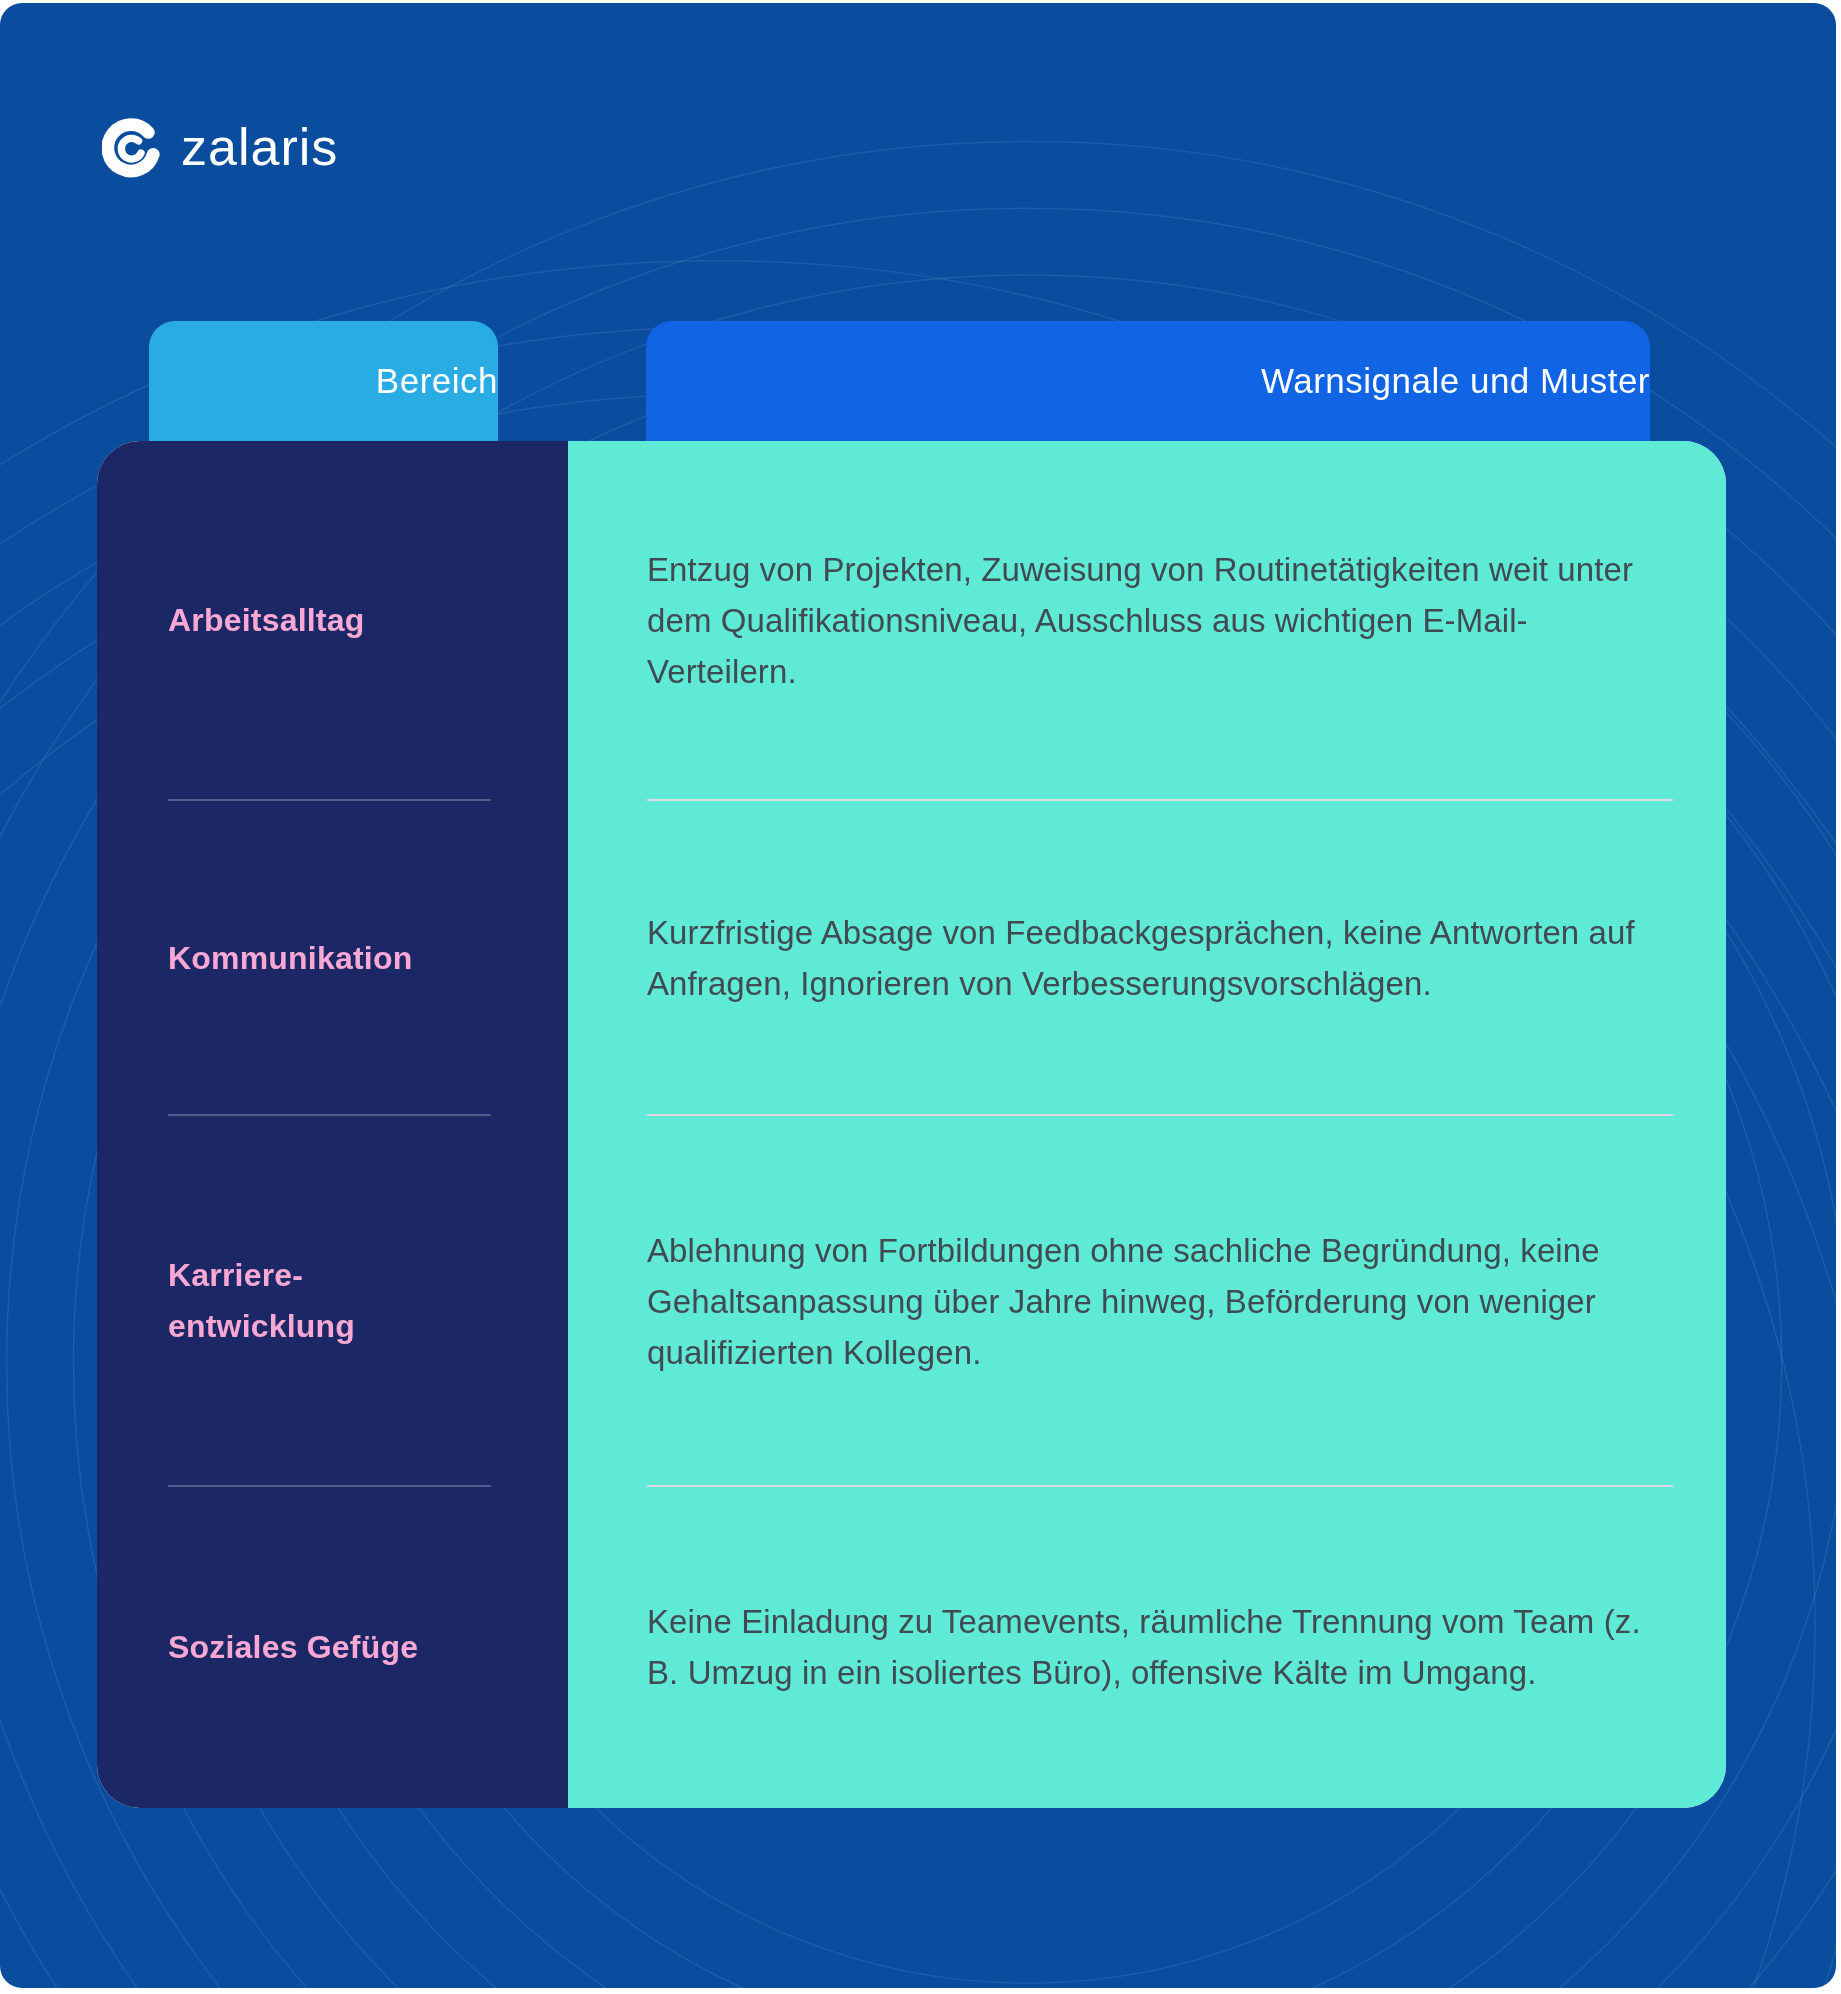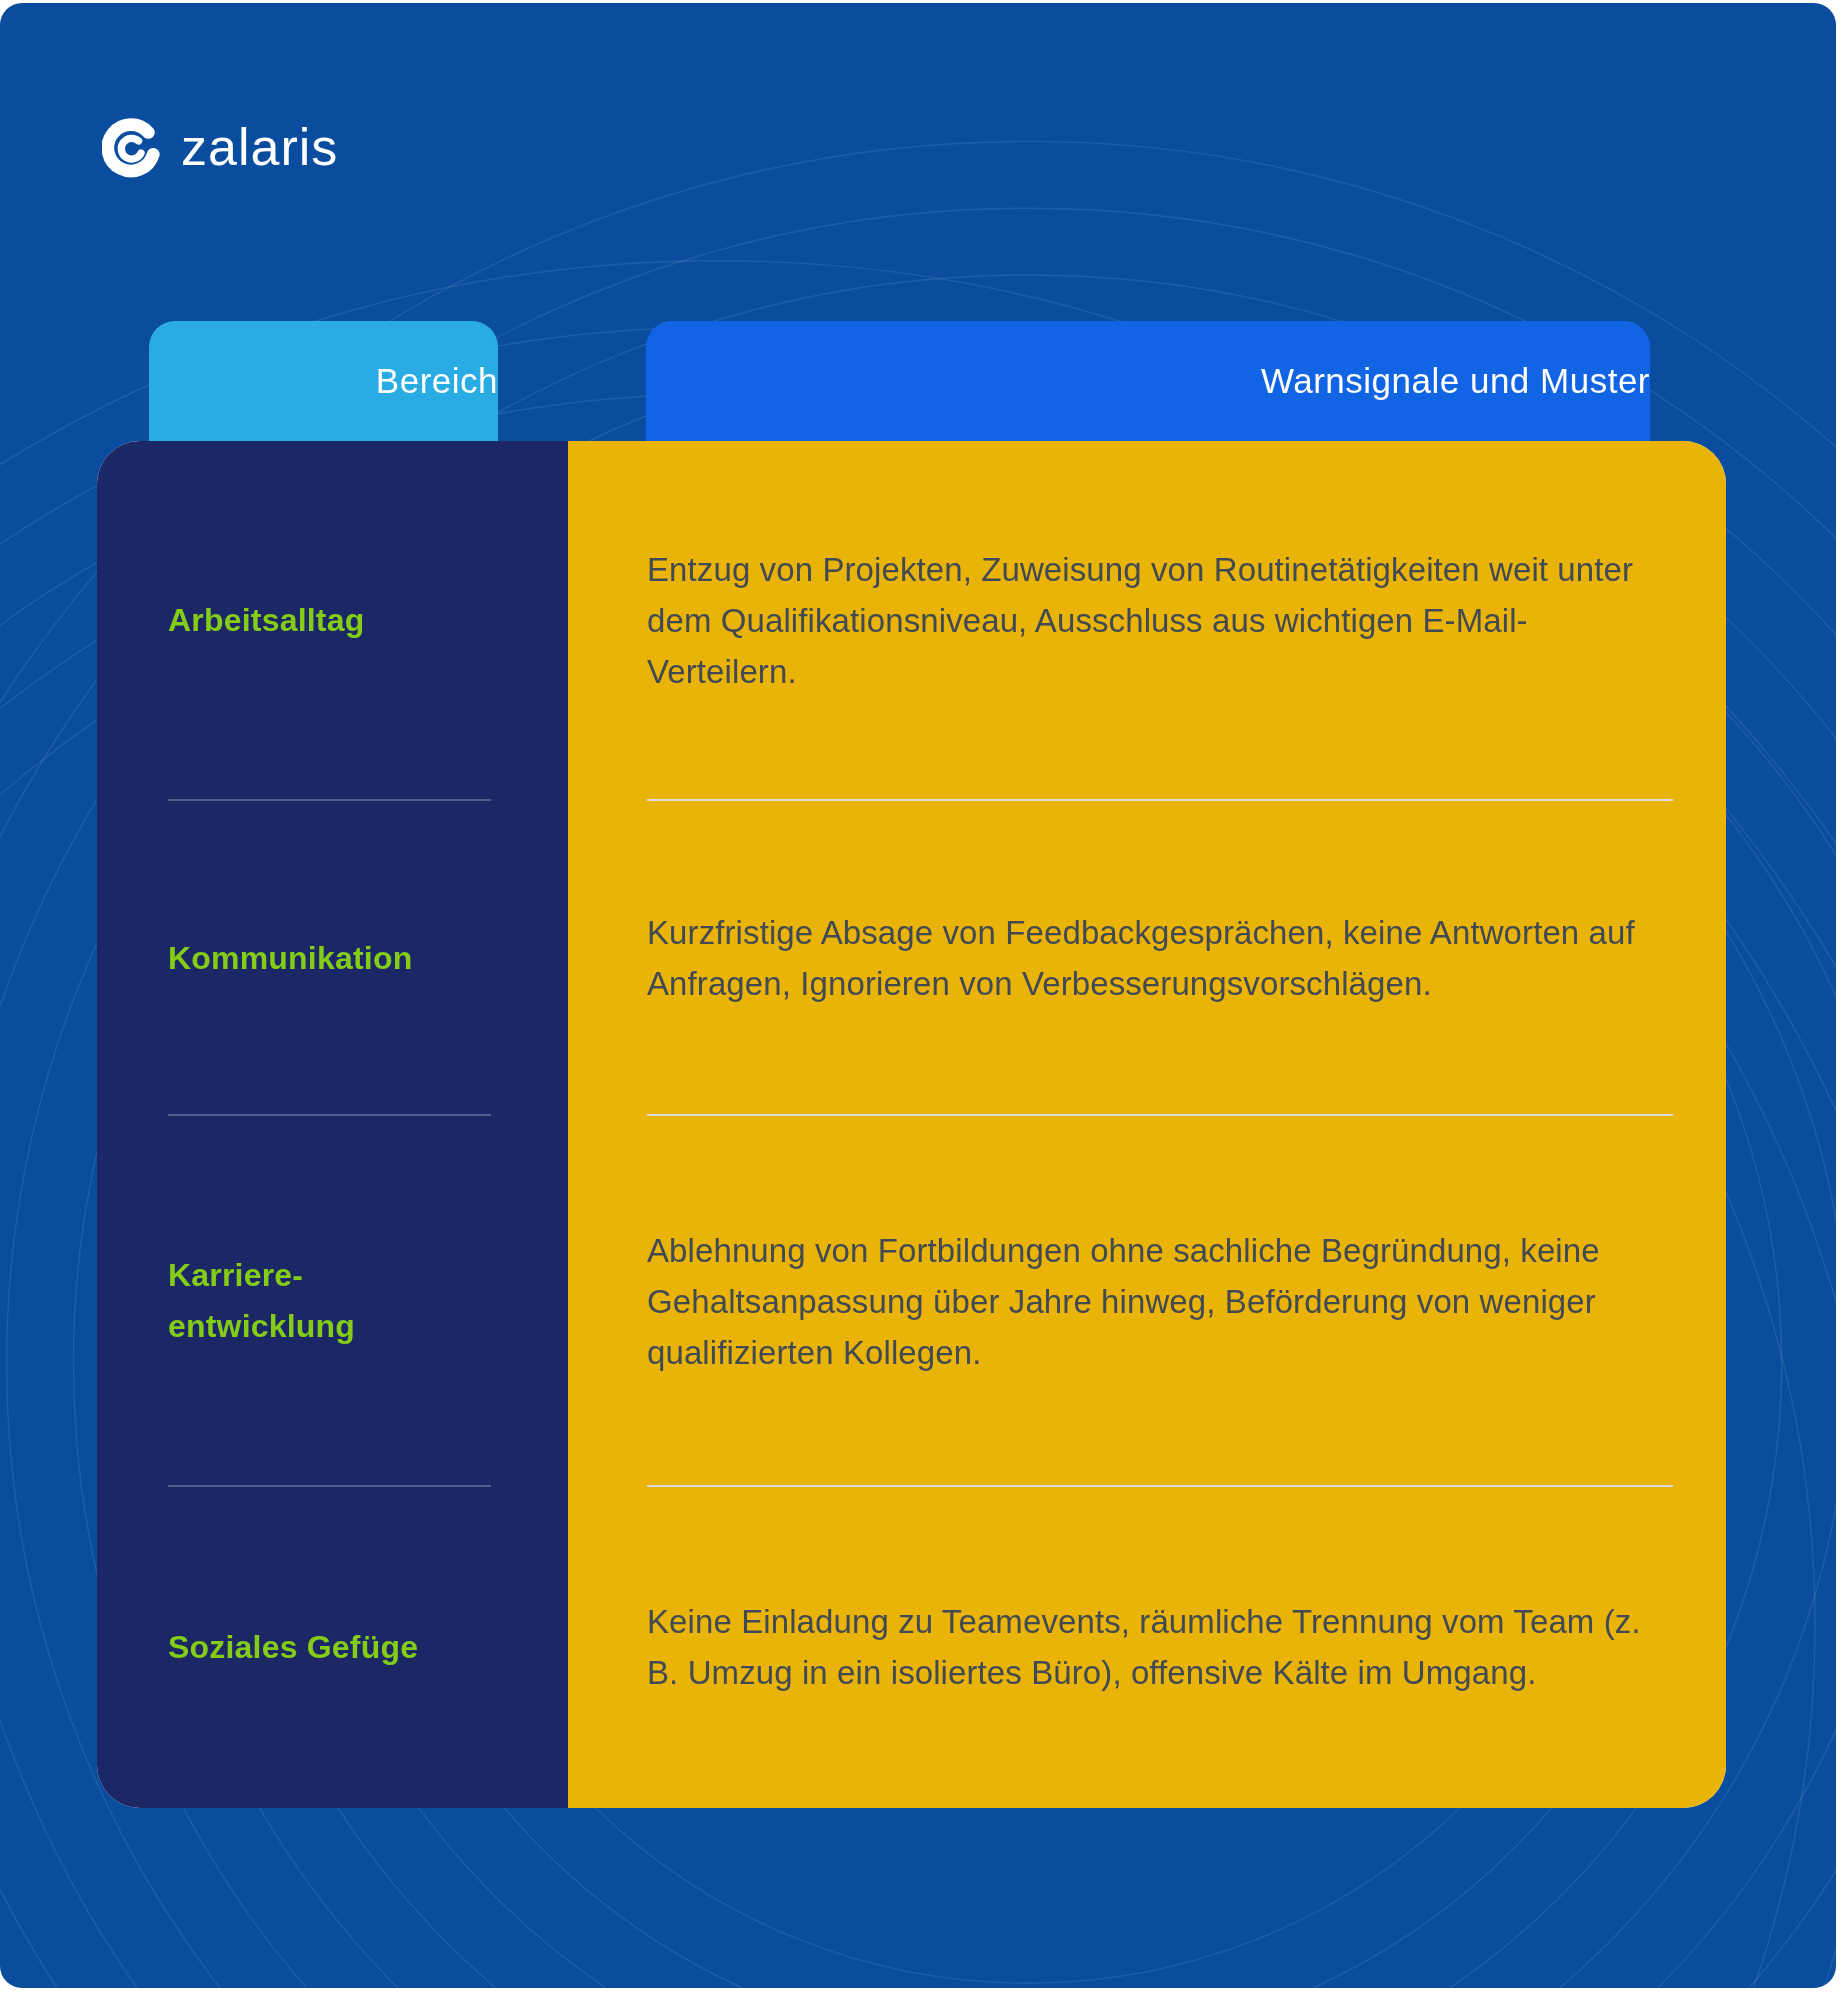--- a/index.html
+++ b/index.html
@@ -33,25 +33,25 @@
     position:absolute;left:97px;top:438px;width:1629px;height:1367px;
     background:#ffffff;border-radius:43px;overflow:hidden;
     display:grid;grid-template-columns:471px 1fr;
     grid-template-rows:360px 315px 371px 321px;
   }
   .nav-cell{
     background:#1C2865;display:flex;align-items:center;
     padding-left:71px;padding-right:43px;position:relative;
   }
   .area-label{
-    color:#84cc16;font-size:32px;font-weight:700;line-height:1.6;
+    color:#f9a8d4;font-size:32px;font-weight:700;line-height:1.6;
     white-space:pre-line;letter-spacing:0.2px;
   }
   .content-cell{
-    background:#eab308;display:flex;align-items:center;
+    background:#5eead4;display:flex;align-items:center;
     padding-left:79px;padding-right:55px;position:relative;
   }
   .signal-text{
     color:#414A52;font-size:33px;font-weight:400;line-height:51px;letter-spacing:0.1px;
     max-width:1036px;
   }
   
   .nav-cell.divided::after{
     content:"";position:absolute;left:71px;right:77px;bottom:0;height:1.9px;
     background:rgba(255,255,255,0.24);

